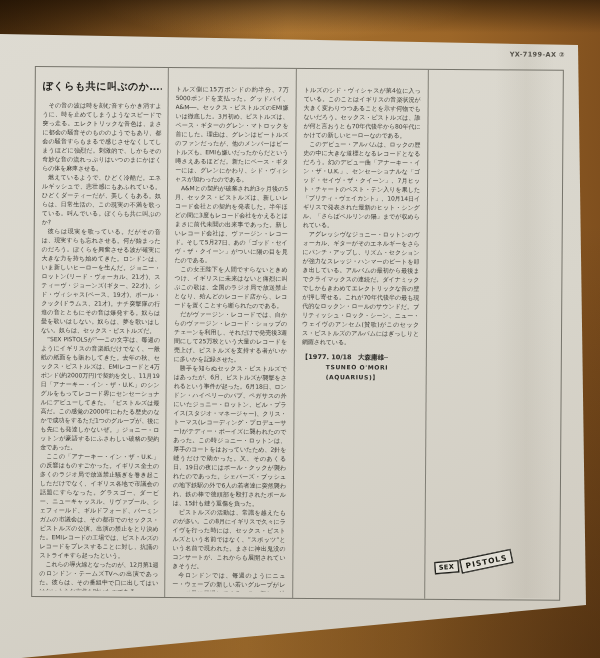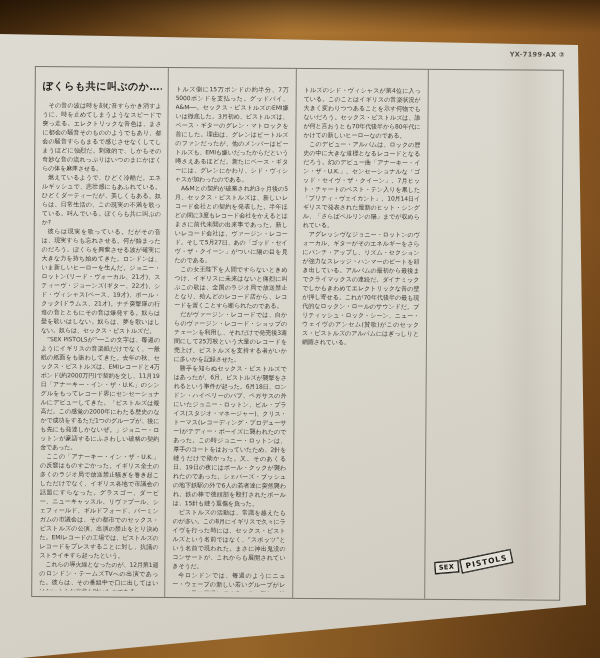--- a/index.html
+++ b/index.html
@@ -95,20 +95,24 @@
         <p class="ind">勝手を知らぬセックス・ピストルズではあったが、6月、ピストルズが襲撃をされるという事件が起った。6月18日、ロンドン・ハイベリーのパブ、ペガサスの外にいたジョニー・ロットン、ビル・プライス(スタジオ・マネージャー)、クリス・トーマス(レコーディング・プロデューサー)がテディー・ボーイズに襲われたのであった。この時ジョニー・ロットンは、厚手のコートをはおっていたため、2針を縫うだけで助かった。又、そのあくる日、19日の夜にはポール・クックが襲われたのであった。シェパーズ・ブッシュの地下鉄駅の外で6人の若者達に突然襲われ、鉄の棒で後頭部を殴打されたポールは、15針も縫う重傷を負った。</p>
         <p class="ind">ピストルズの活動は、常識を越えたものが多い。この8月にイギリスで久々にライヴを行った時には、セックス・ピストルズという名前ではなく、“スポッツ”という名前で現われた。まさに神出鬼没のコンサートが、これからも展開されていきそうだ。</p>
         <p class="ind">今ロンドンでは、毎週のようにニュー・ウェーブの新しい若いグループがレコード界に登場してくる。この新しい波の火付け役となり、大きなヒーローとなっているものがセックス・ピストルズだ。ピストルズに顔をそむける人達がいたとしても、誰もこの新しい波を止めることは出来やしない。ピストルズは、まさにセンセーションだ。</p>
 
       </div>
 
       <div class="col col3">
         <p>トルズのシド・ヴィシャスが第4位に入っている。このことはイギリスの音楽状況が大きく変わりつつあることを示す何物でもないだろう。セックス・ピストルズは、誰が何と言おうとも70年代後半から80年代にかけての新しいヒーローなのである。</p>
         <p class="ind">このデビュー・アルバムは、ロックの歴史の中に大きな道標となるレコードとなるだろう。幻のデビュー曲「アナーキー・イン・ザ・U.K.」、センセーショナルな「ゴッド・セイヴ・ザ・クイーン」、7月ヒット・チャートのベスト・テン入りを果した「プリティ・ヴェイカント」、10月14日イギリスで発表された最新のヒット・シングル、「さらばベルリンの陽」までが収められている。</p>
         <p class="ind">アグレッシヴなジョニー・ロットンのヴォーカル、ギターがそのエネルギーをさらにパンチ・アップし、リズム・セクションが強力なスレッジ・ハンマーのビートを叩き出している。アルバムの最初から最後までクライマックスの連続だ。ダイナミックでしかもきわめてエレクトリックな音の壁が押し寄せる。これが70年代後半の最も現代的なロックン・ロールのサウンドだ。ブリティッシュ・ロック・シーン、ニュー・ウェイヴのアンセム(賛歌)がこのセックス・ピストルズのアルバムにはぎっしりと網羅されている。</p>
+        <div class="credit">
+          <div class="credit-date">【1977. 10/18　大森庸雄─</div>
+          <div class="credit-name">TSUNEO O'MORI (AQUARIUS)】</div>
+        </div>
       </div>
 
       <div class="col col4"></div>
 
       <div class="logo">
         <span class="word word-sex">SEX</span>
         <span class="word word-pistols">PISTOLS</span>
       </div>
     </div>
 

